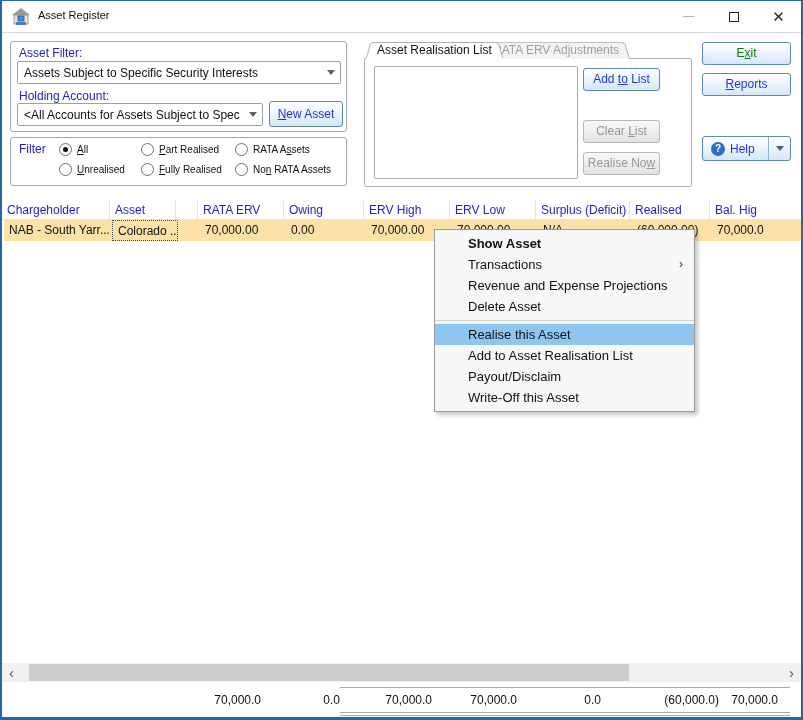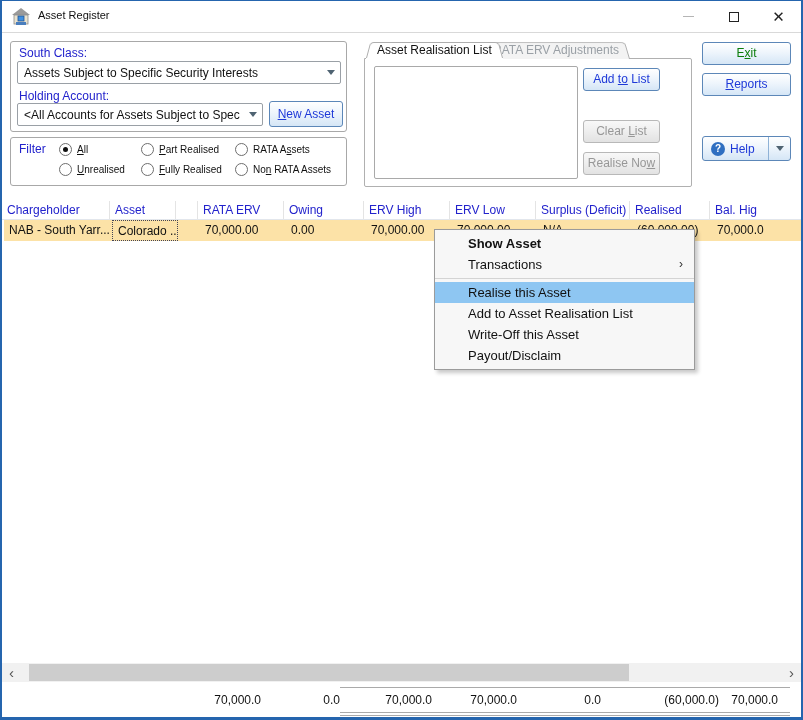--- a/index.html
+++ b/index.html
@@ -113,21 +113,21 @@
       </div>
     <div class="winbtn btn-max">
         <div class="glyph-max"></div>
       </div>
     <div class="winbtn btn-close">
         <div class="glyph-close">✕</div>
       </div>
   </div>
 
   <div class="groupbox gb-class">
-    <span class="bluelabel" style="left:8px; top:4px;">South Class:</span>
+    <span class="bluelabel" style="left:8px; top:4px;">Asset Filter:</span>
     <div class="combo" style="left:6px; top:19px; width:324px;">
       <span class="cv">Assets Subject to Specific Security Interests</span>
       <span class="arrow">
           <span class="tri-down"></span>
         </span>
     </div>
     <span class="bluelabel" style="left:8px; top:47px;">Holding Account:</span>
     <div class="combo" style="left:6px; top:61px; width:246px;">
       <span class="cv">&lt;All Accounts for Assets Subject to Specif</span>
       <span class="arrow">
@@ -214,25 +214,27 @@
     <div class="rcell c5 num">70,000.00</div>
     <div class="rcell c6 num">70,000.00</div>
     <div class="rcell c7 num">N/A</div>
     <div class="rcell c8 num">(60,000.00)</div>
     <div class="rcell c9 num">70,000.0</div>
   </div>
 
   <div class="ctxmenu">
     <div class="mi bold">Show Asset</div>
     <div class="mi"><span>Transactions</span><span class="sub">›</span></div>
+    <div class="mi">Revenue and Expense Projections</div>
+    <div class="mi">Delete Asset</div>
     <div class="msep"></div>
     <div class="mi hl">Realise this Asset</div>
     <div class="mi">Add to Asset Realisation List</div>
+    <div class="mi">Payout/Disclaim</div>
     <div class="mi">Write-Off this Asset</div>
-    <div class="mi">Payout/Disclaim</div>
   </div>
 
   <div class="hscroll">
     <div class="sarrow left">‹</div>
     <div class="sthumb"></div>
     <div class="sarrow right">›</div>
   </div>
 
   <div class="totals">
     <div class="tline tl1"></div>

